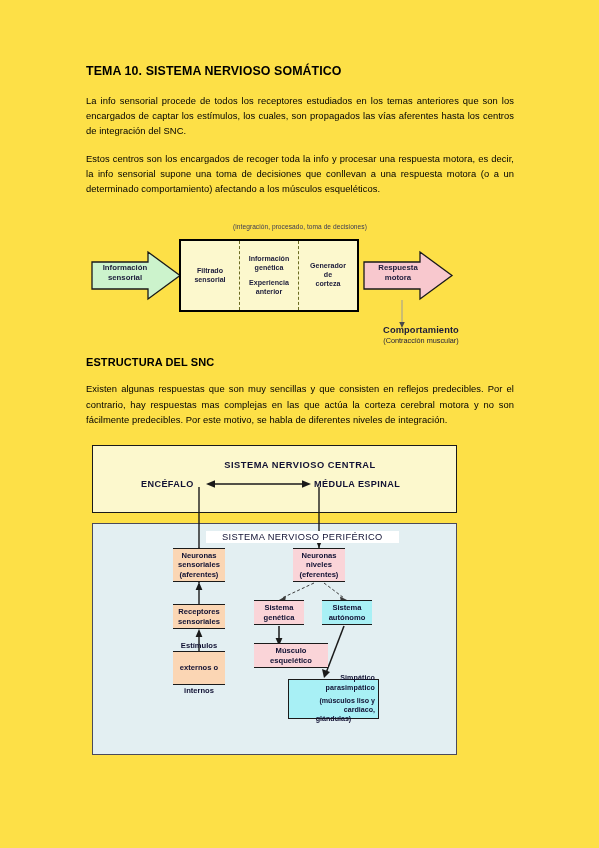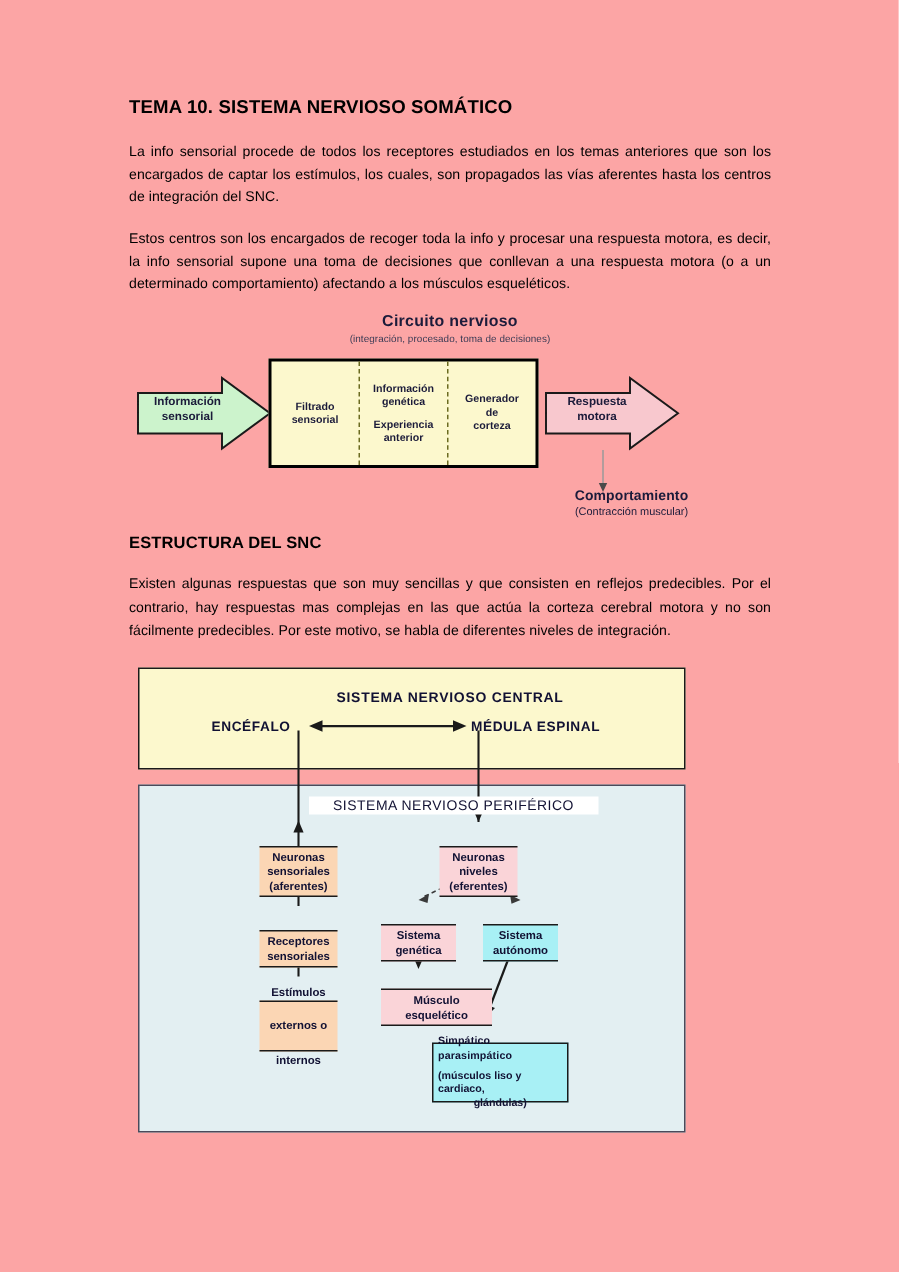--- a/index.html
+++ b/index.html
@@ -13,21 +13,21 @@
     position: relative;
     font-family: "Liberation Sans", sans-serif;
     color: #000000;
     overflow: hidden;
   }
   .page {
     position: absolute;
     left: 0; top: 0;
     width: 599px;
     height: 848px;
-    background: #fca5a5;
+    background: #fde047;
   }
   .content {
     position: absolute;
     left: 86px;
     top: 64px;
     width: 428px;
   }
 
   
   h1.doc-title {
@@ -224,29 +224,28 @@
     z-index: 4;
   }
 
   .node {
     position: absolute;
     box-sizing: border-box;
     display: flex;
     flex-direction: column;
     align-items: center;
     justify-content: center;
-    text-align: left;
+    text-align: right;
     font-size: 7.6px;
     font-weight: bold;
     color: #111133;
     line-height: 1.28;
     border-top: 1.2px solid #1a1a1a;
     border-bottom: 1.2px solid #1a1a1a;
     z-index: 3;
-    margin-top: 16px;
   }
   .node-peach { background: #fbd6b4; }
   .node-pink  { background: #fad4d8; }
   .node-cyan  { background: #a8f0f5; }
 
   .n-sens     { left: 87px;  top: 105px; width: 52px;  height: 34px; }
   .n-recep    { left: 87px;  top: 161px; width: 52px;  height: 25px; }
   .n-estim    { left: 87px;  top: 208px; width: 52px;  height: 34px; gap: 13px; }
   .n-motor    { left: 207px; top: 105px; width: 52px;  height: 34px; }
   .n-somatico { left: 168px; top: 157px; width: 50px;  height: 25px; }
@@ -267,21 +266,20 @@
 <div class="page">
   <div class="content">
 
     <h1 class="doc-title">TEMA 10. SISTEMA NERVIOSO SOMÁTICO</h1>
 
     <p class="body-text">La info sensorial procede de todos los receptores estudiados en los temas anteriores que son los encargados de captar los estímulos, los cuales, son propagados las vías aferentes hasta los centros de integración del SNC.</p>
     <p class="body-text">Estos centros son los encargados de recoger toda la info y procesar una respuesta motora, es decir, la info sensorial supone una toma de decisiones que conllevan a una respuesta motora (o a un determinado comportamiento) afectando a los músculos esqueléticos.</p>
 
     <div class="fig1">
 
-      <div class="fig1-title">Circuito nervioso</div>
       <div class="fig1-subtitle">(integración, procesado, toma de decisiones)</div>
 
       <svg class="fig1-svg" viewBox="0 0 428 148">
 
         <polygon points="6,54 62,54 62,44 94,67.5 62,91 62,81 6,81" fill="#ccf3cc" stroke="#1a1a1a" stroke-width="1.3"></polygon>
 
         <polygon points="278,54 334,54 334,44 366,67.5 334,91 334,81 278,81" fill="#f8c8ce" stroke="#1a1a1a" stroke-width="1.3"></polygon>
 
         <line x1="316" y1="92" x2="316" y2="116" stroke="#9a9a9a" stroke-width="1"></line>
         <polygon points="316,120 313.2,114 318.8,114" fill="#4a4a4a"></polygon>

